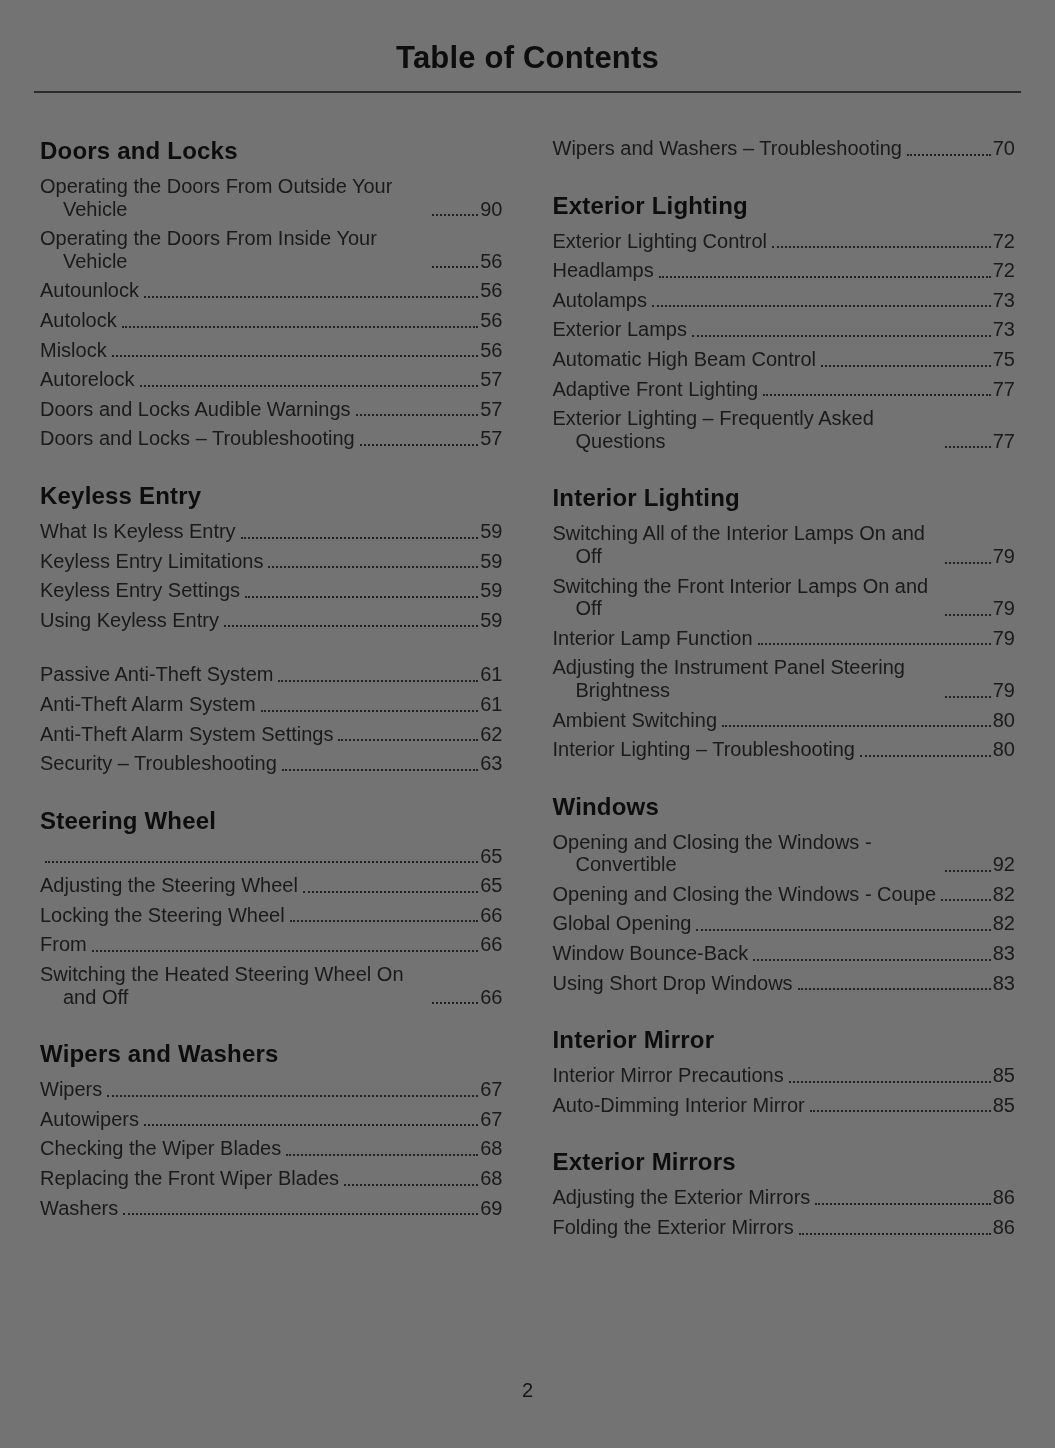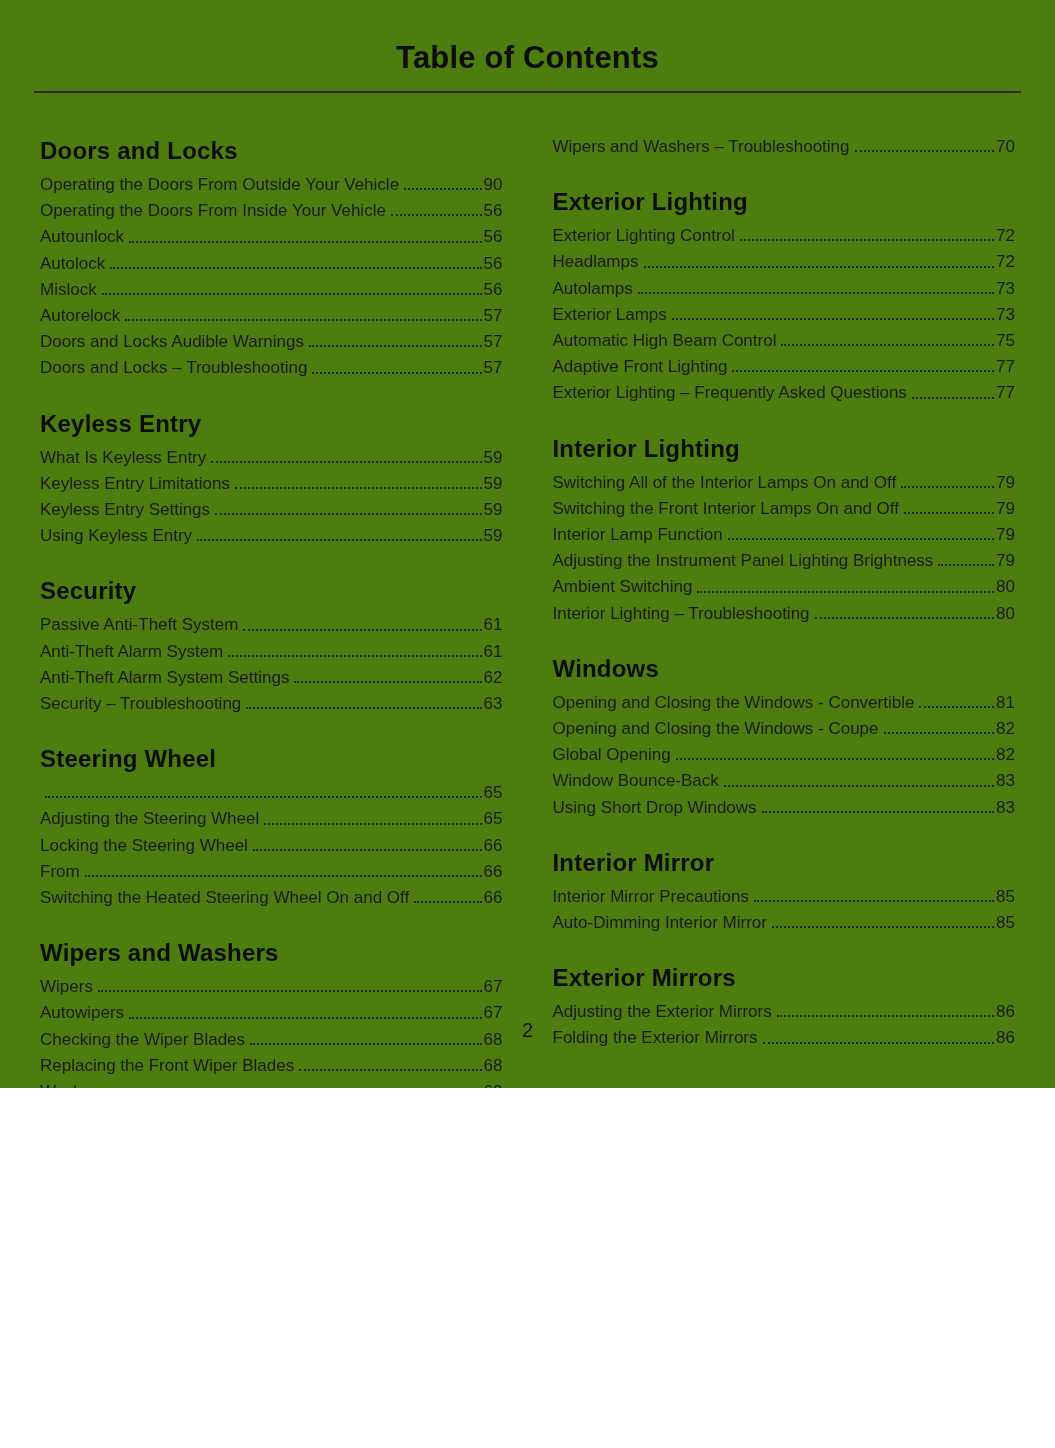--- a/index.html
+++ b/index.html
@@ -5,24 +5,24 @@
   * { box-sizing: border-box; }
   html, body { margin: 0; padding: 0; }
   body {
     width: 1055px; height: 1448px;
     background: #ffffff;
     color: #161616;
     font-family: "Liberation Sans", "DejaVu Sans", sans-serif;
   }
   .doc {
     position: relative;
-    width: 1055px; height: 1088px;
+    width: 1055px; height: 1448px;
     padding: 30px 34px 0;
     overflow: hidden;
-    background: #4d7c0f;
+    background: #737373;
   }
   .title {
     margin: 10px 0 15px;
     text-align: center;
     font-size: 31px;
     font-weight: 700;
     color: #0d0d0d;
     letter-spacing: 0.2px;
   }
   .rule {
@@ -42,21 +42,21 @@
     margin: 0 0 10px;
     font-size: 24px;
     font-weight: 700;
     color: #0d0d0d;
     letter-spacing: 0.2px;
   }
   .entry {
     display: flex;
     align-items: flex-end;
     margin-bottom: 7px;
-    font-size: 17px;
+    font-size: 20px;
     line-height: 1.13;
     color: #1a1a1a;
   }
   .entry-text {
     flex: 0 1 auto;
     padding-left: 23px;
     text-indent: -23px;
     min-width: 0;
   }
   .dots {
@@ -144,21 +144,20 @@
             <span class="dots"></span>
             <span class="pg">59</span>
           </div>
           <div class="entry">
             <span class="entry-text">Using Keyless Entry</span>
             <span class="dots"></span>
             <span class="pg">59</span>
           </div>
         </section>
         <section class="toc-section">
-          <h2 class="sec-heading">Security</h2>
           <div class="entry">
             <span class="entry-text">Passive Anti-Theft System</span>
             <span class="dots"></span>
             <span class="pg">61</span>
           </div>
           <div class="entry">
             <span class="entry-text">Anti-Theft Alarm System</span>
             <span class="dots"></span>
             <span class="pg">61</span>
           </div>
@@ -286,41 +285,41 @@
             <span class="entry-text">Switching the Front Interior Lamps On and Off</span>
             <span class="dots"></span>
             <span class="pg">79</span>
           </div>
           <div class="entry">
             <span class="entry-text">Interior Lamp Function</span>
             <span class="dots"></span>
             <span class="pg">79</span>
           </div>
           <div class="entry">
-            <span class="entry-text">Adjusting the Instrument Panel Lighting Brightness</span>
+            <span class="entry-text">Adjusting the Instrument Panel Steering Brightness</span>
             <span class="dots"></span>
             <span class="pg">79</span>
           </div>
           <div class="entry">
             <span class="entry-text">Ambient Switching</span>
             <span class="dots"></span>
             <span class="pg">80</span>
           </div>
           <div class="entry">
             <span class="entry-text">Interior Lighting – Troubleshooting</span>
             <span class="dots"></span>
             <span class="pg">80</span>
           </div>
         </section>
         <section class="toc-section">
           <h2 class="sec-heading">Windows</h2>
           <div class="entry">
             <span class="entry-text">Opening and Closing the Windows - Convertible</span>
             <span class="dots"></span>
-            <span class="pg">81</span>
+            <span class="pg">92</span>
           </div>
           <div class="entry">
             <span class="entry-text">Opening and Closing the Windows - Coupe</span>
             <span class="dots"></span>
             <span class="pg">82</span>
           </div>
           <div class="entry">
             <span class="entry-text">Global Opening</span>
             <span class="dots"></span>
             <span class="pg">82</span>

